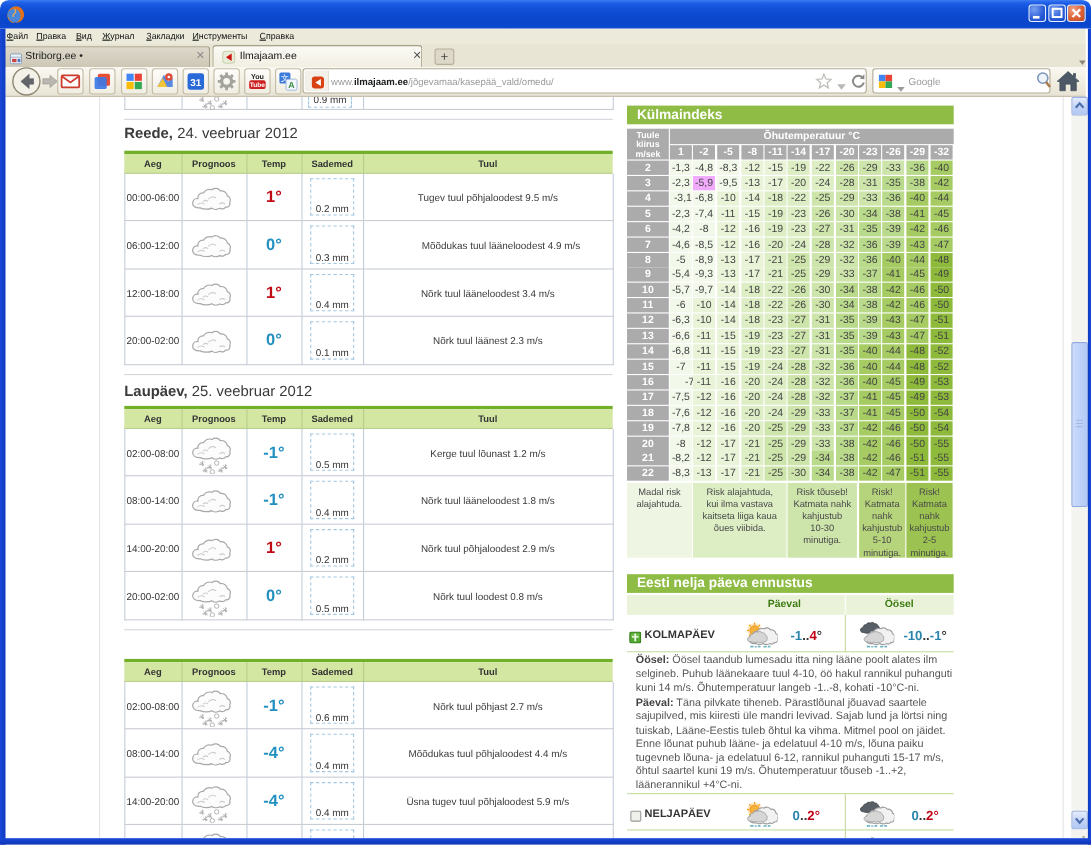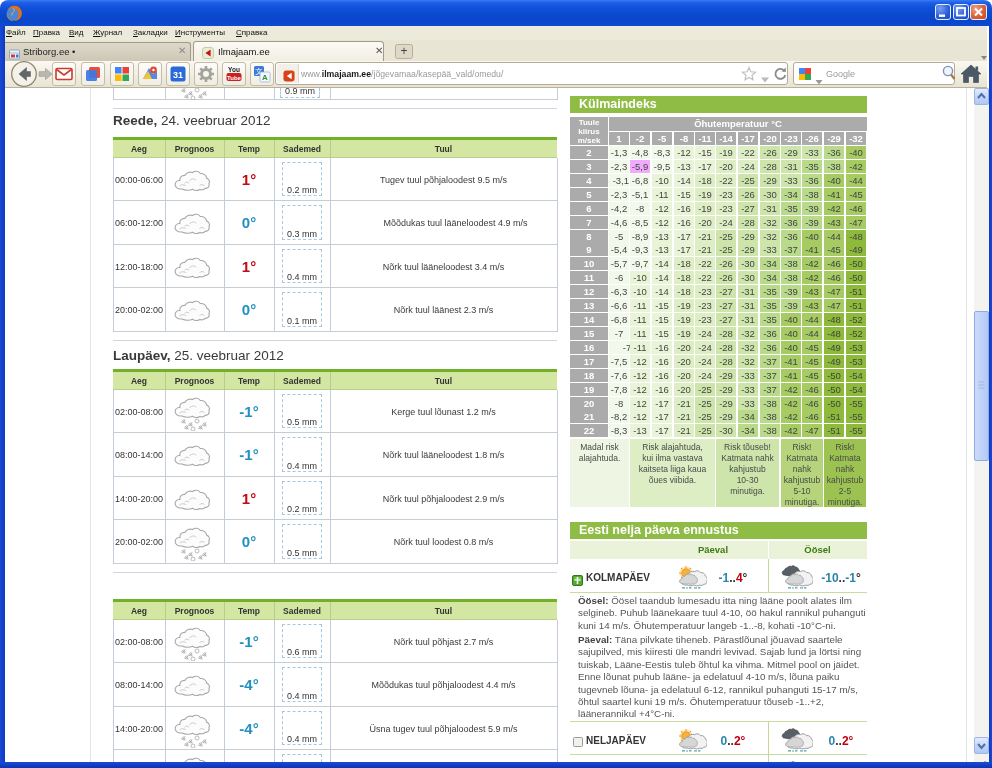--- a/index.html
+++ b/index.html
@@ -500,21 +500,21 @@
 <div class="" style="left:690px;top:86px;width:20px;height:13px;background:#ddeec5;color:#444;font-size:9.5px;text-align:center;line-height:13px;">-18</div>
 <div class="" style="left:711px;top:86px;width:20px;height:13px;background:#ddeec5;color:#444;font-size:9.5px;text-align:center;line-height:13px;">-22</div>
 <div class="" style="left:733px;top:86px;width:20px;height:13px;background:#cde4ab;color:#444;font-size:9.5px;text-align:center;line-height:13px;">-25</div>
 <div class="" style="left:755px;top:86px;width:20px;height:13px;background:#cde4ab;color:#444;font-size:9.5px;text-align:center;line-height:13px;">-29</div>
 <div class="" style="left:776px;top:86px;width:20px;height:13px;background:#cde4ab;color:#444;font-size:9.5px;text-align:center;line-height:13px;">-33</div>
 <div class="" style="left:797px;top:86px;width:20px;height:13px;background:#b9d98b;color:#444;font-size:9.5px;text-align:center;line-height:13px;">-36</div>
 <div class="" style="left:819px;top:86px;width:20px;height:13px;background:#a5cb62;color:#444;font-size:9.5px;text-align:center;line-height:13px;">-40</div>
 <div class="" style="left:841px;top:86px;width:20px;height:13px;background:#a5cb62;color:#444;font-size:9.5px;text-align:center;line-height:13px;">-44</div>
 <div class="" style="left:565px;top:100px;width:38px;height:13px;background:#ababab;color:#fff;font-size:9.5px;font-weight:bold;text-align:center;line-height:13px;">5</div>
 <div class="" style="left:604px;top:100px;width:20px;height:13px;background:#f3f9ea;color:#444;font-size:9.5px;text-align:center;line-height:13px;">-2,3</div>
-<div class="" style="left:625px;top:100px;width:20px;height:13px;background:#f3f9ea;color:#444;font-size:9.5px;text-align:center;line-height:13px;">-5,1</div>
+<div class="" style="left:625px;top:100px;width:20px;height:13px;background:#f3f9ea;color:#444;font-size:9.5px;text-align:center;line-height:13px;">-7,4</div>
 <div class="" style="left:647px;top:100px;width:20px;height:13px;background:#e9f3d7;color:#444;font-size:9.5px;text-align:center;line-height:13px;">-11</div>
 <div class="" style="left:669px;top:100px;width:20px;height:13px;background:#e9f3d7;color:#444;font-size:9.5px;text-align:center;line-height:13px;">-15</div>
 <div class="" style="left:690px;top:100px;width:20px;height:13px;background:#ddeec5;color:#444;font-size:9.5px;text-align:center;line-height:13px;">-19</div>
 <div class="" style="left:711px;top:100px;width:20px;height:13px;background:#ddeec5;color:#444;font-size:9.5px;text-align:center;line-height:13px;">-23</div>
 <div class="" style="left:733px;top:100px;width:20px;height:13px;background:#cde4ab;color:#444;font-size:9.5px;text-align:center;line-height:13px;">-26</div>
 <div class="" style="left:755px;top:100px;width:20px;height:13px;background:#cde4ab;color:#444;font-size:9.5px;text-align:center;line-height:13px;">-30</div>
 <div class="" style="left:776px;top:100px;width:20px;height:13px;background:#b9d98b;color:#444;font-size:9.5px;text-align:center;line-height:13px;">-34</div>
 <div class="" style="left:797px;top:100px;width:20px;height:13px;background:#b9d98b;color:#444;font-size:9.5px;text-align:center;line-height:13px;">-38</div>
 <div class="" style="left:819px;top:100px;width:20px;height:13px;background:#a5cb62;color:#444;font-size:9.5px;text-align:center;line-height:13px;">-41</div>
 <div class="" style="left:841px;top:100px;width:20px;height:13px;background:#a5cb62;color:#444;font-size:9.5px;text-align:center;line-height:13px;">-45</div>

